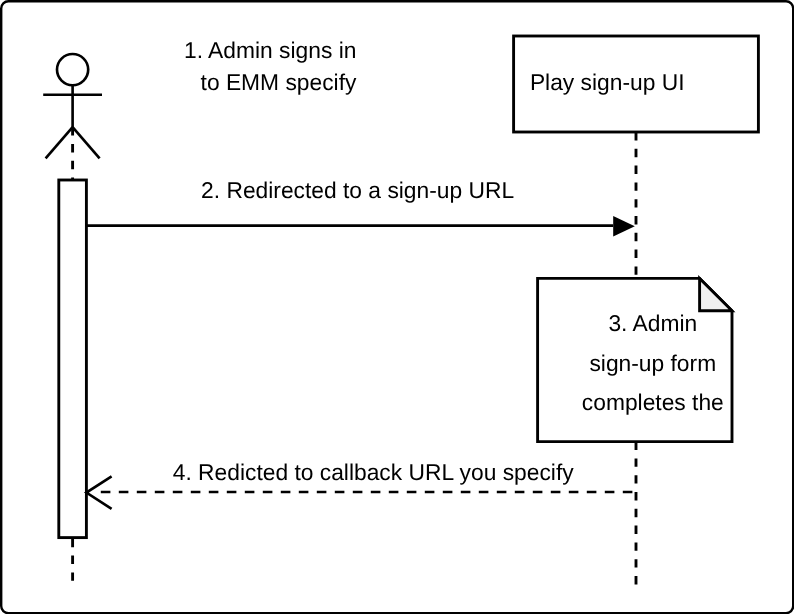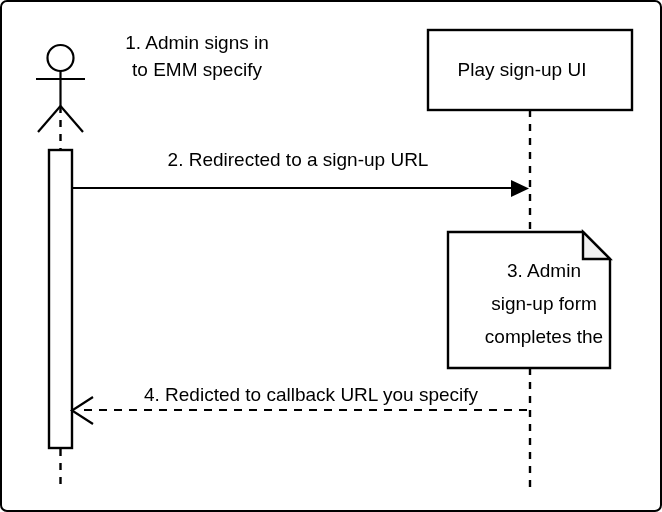--- a/index.html
+++ b/index.html
@@ -108,27 +108,27 @@
     <line class="stroke-solid" x1="72" y1="188" x2="511" y2="188"></line>
     <polygon class="arrow-solid-head" points="511,180 529,188.5 511,197"></polygon>
 
     <path class="note-fill" d="M 448 232 L 583 232 L 610 259 L 610 368 L 448 368 Z"></path>
     <path class="fold-fill" d="M 583 232 L 583 259 L 610 259 Z"></path>
 
     <line class="msg-dash" x1="527" y1="410" x2="77" y2="410"></line>
     <polyline class="arrow-open-head" points="93,397 72,410.5 93,424"></polyline>
   </svg>
 
-  <div style="position:absolute; left:97px; top:29px; width:200px; text-align:center;
+  <div style="position:absolute; left:97px; top:29px; width:200px; text-align:right;
               font-size:19px; line-height:27px; color:#000;">
     <div>1. Admin signs in</div>
     <div>to EMM specify</div>
   </div>
 
-  <div style="position:absolute; left:420px; top:58px; width:204px; text-align:center;
+  <div style="position:absolute; left:404px; top:58px; width:204px; text-align:center;
               font-size:19px; line-height:24px; color:#000;">Play sign-up UI</div>
 
   <div style="position:absolute; left:133px; top:148px; width:330px; text-align:center;
               font-size:19px; line-height:24px; color:#000;">2. Redirected to a sign-up URL</div>
 
   <div style="position:absolute; left:448px; top:254px; width:192px; text-align:center;
               font-size:19px; line-height:33px; color:#000;">
     <div>3. Admin</div>
     <div>sign-up form</div>
     <div>completes the</div>

